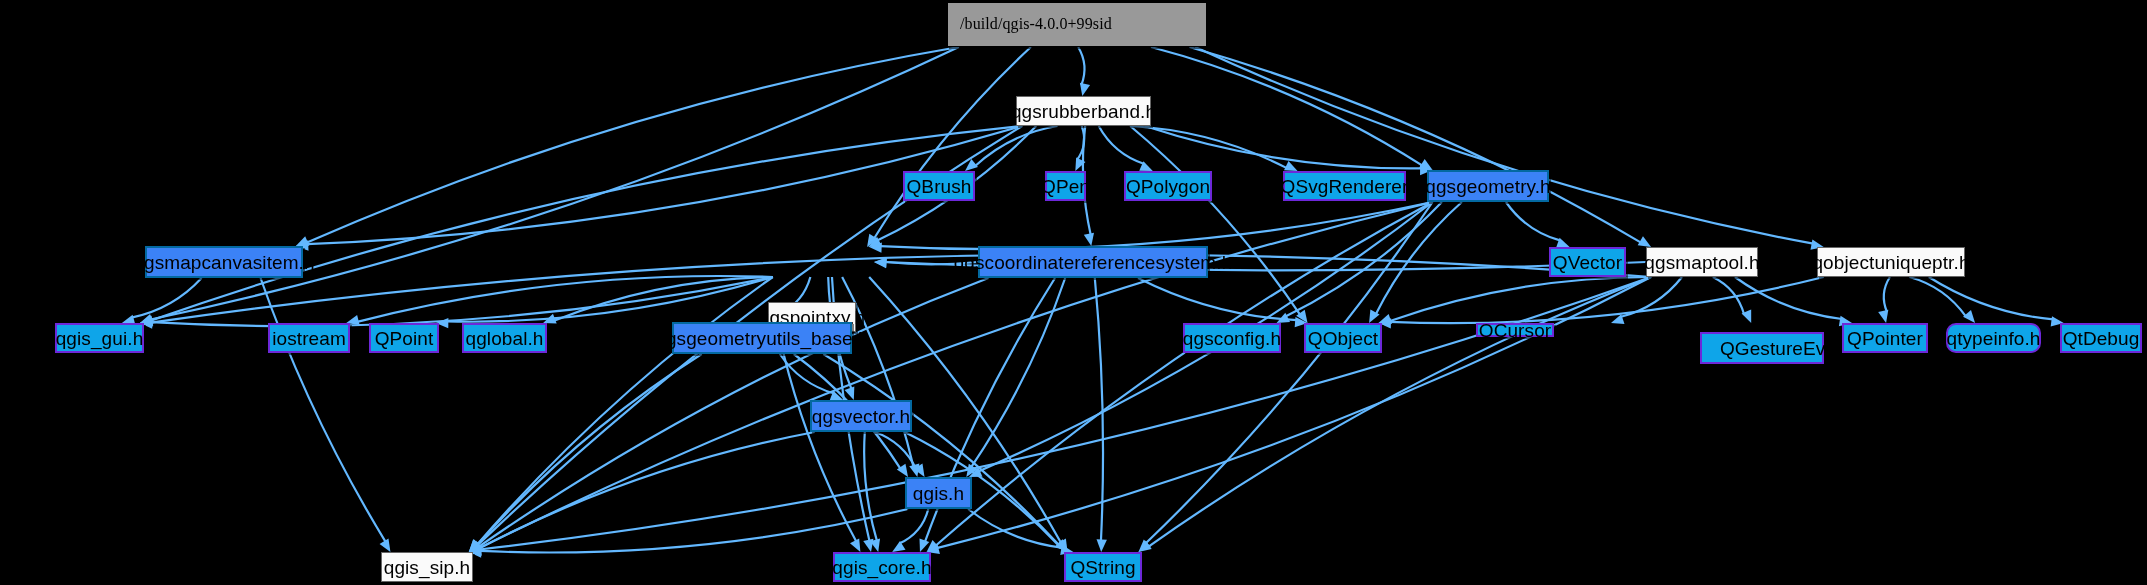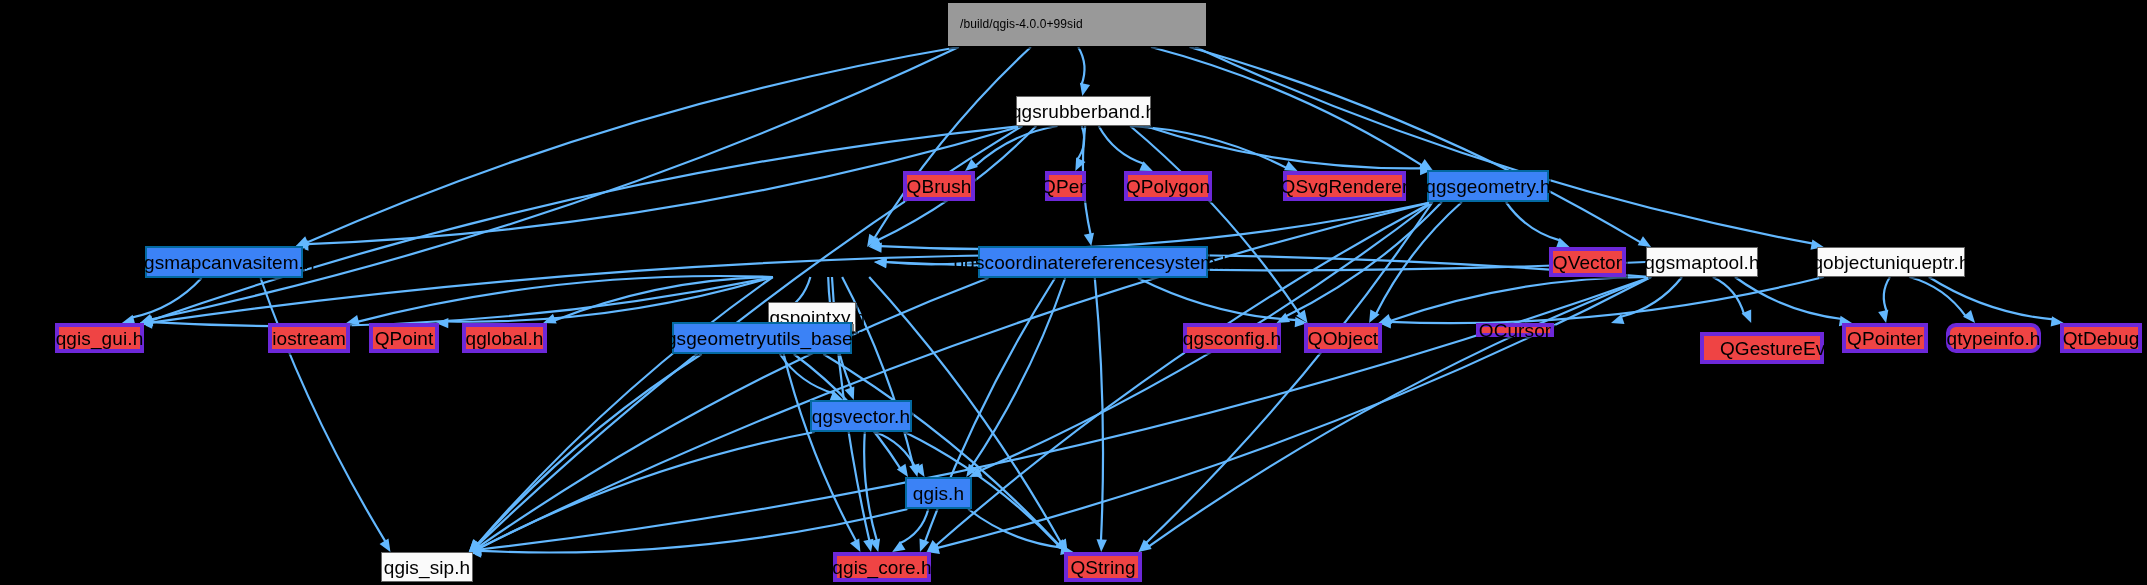--- a/index.html
+++ b/index.html
@@ -48,26 +48,27 @@
     background: #999999;
     border: 1px solid #000000;
     box-shadow: 2px 2px 0 0 rgba(0,0,0,0.55);
     flex-direction: column;
     align-items: flex-start;
     justify-content: center;
     padding: 2px 10px 2px 12px;
   }
   .n-root .line {
     display: block;
-    font-size: 12px;
+    font-size: 16px;
     line-height: 1.28;
+    font-family: Liberation Serif, serif;
   }
   .n-qt {
-    background: #ef4444;
-    border: 4px solid #6d28d9;
+    background: #0ea5e9;
+    border: 2px solid #6d28d9;
     box-shadow: 2px 2px 0 0 rgba(0,0,0,0.5);
   }
   .n-white {
     background: #fafafa;
     border: 1px solid #666666;
     box-shadow: 2px 2px 0 0 rgba(0,0,0,0.5);
   }
   .n-red {
     background: #3b82f6;
     border: 2px solid #0369a1;

